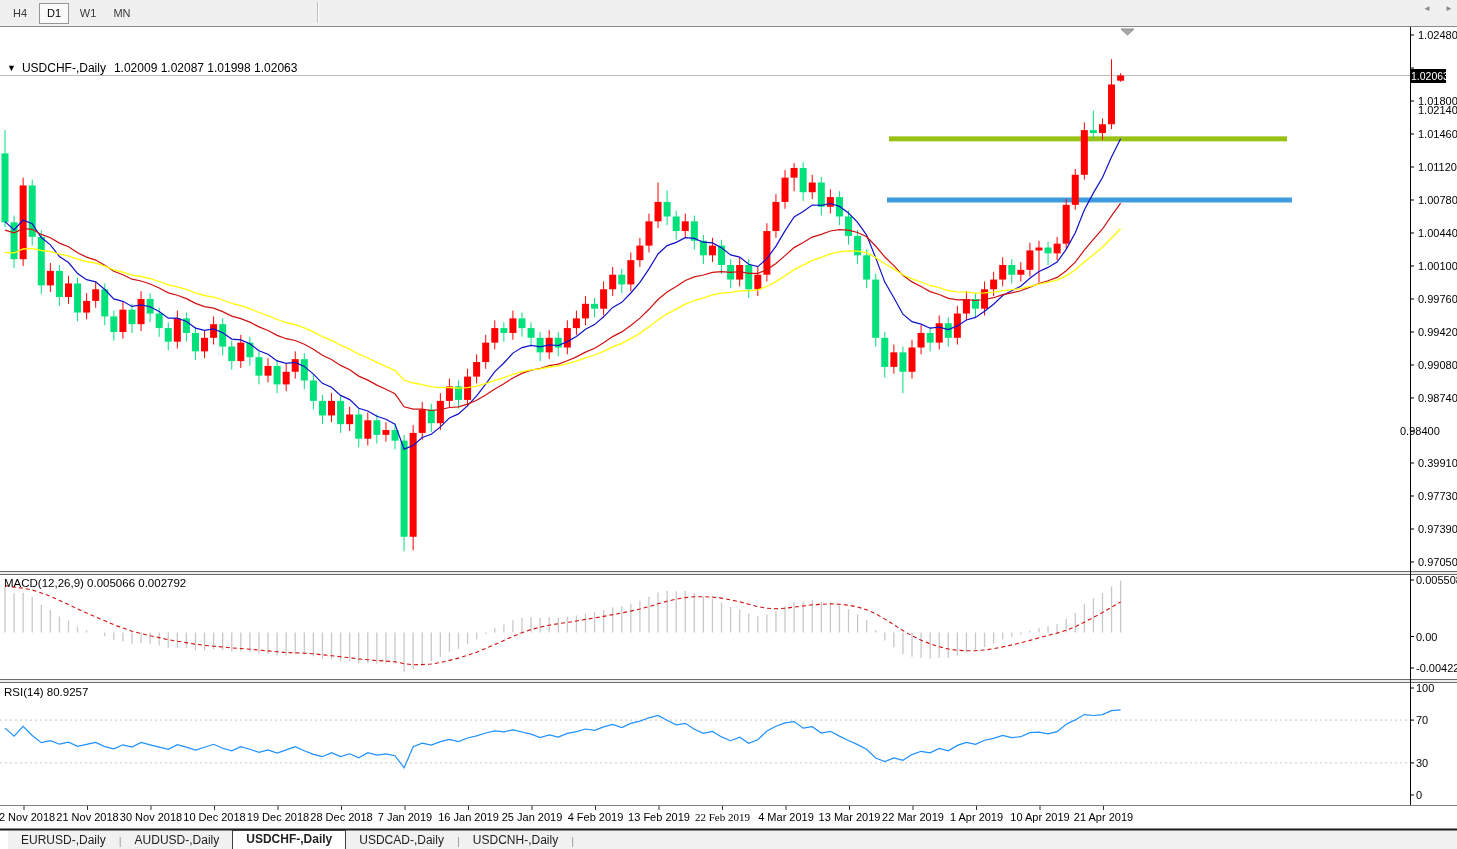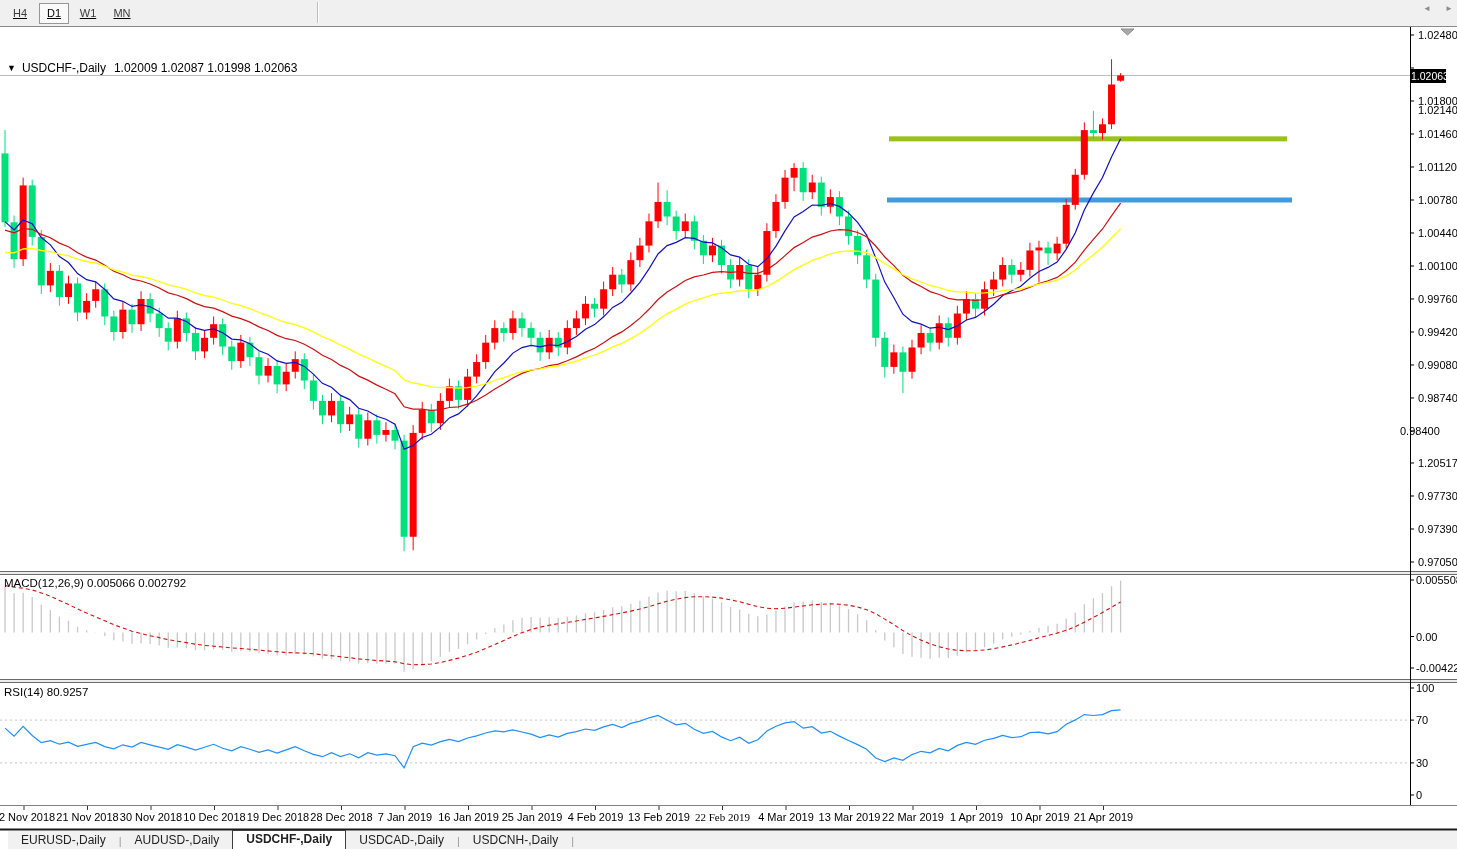--- a/index.html
+++ b/index.html
@@ -1,20 +1,20 @@
 <!DOCTYPE html>
 <html><head>
 <meta charset="utf-8">
 <style>
   html,body{margin:0;padding:0;background:#fff;}
   .app{position:relative;width:1457px;height:849px;background:#ffffff;overflow:hidden;
        font-family:"Liberation Sans", sans-serif;}
   
   .toolbar{position:absolute;top:0;left:0;right:0;height:26px;background:#F0F0F0;
-           border-bottom:1px solid #8A8A8A;display:flex;align-items:center;padding-left:3px;z-index:6;text-decoration:underline;}
+           border-bottom:1px solid #8A8A8A;display:flex;align-items:center;padding-left:3px;z-index:6;}
   .tf-btn{height:19px;min-width:24px;padding:0 2px;text-align:center;line-height:19px;font-size:11px;
           color:#3a3a3a;margin:0 2px;border:1px solid transparent;cursor:default;}
   .tf-btn.active{background:#FAFAFA;border:1px solid #979797;color:#000;}
   .tb-divider{position:absolute;left:317px;top:2px;height:21px;width:0;
               border-left:1px solid #BDBDBD;border-right:1px solid #FFFFFF;}
   
   .chart-title{position:absolute;left:7px;top:33px;font-size:12px;color:#000;z-index:4;white-space:nowrap;margin-top:28px;}
   .chart-title .dd-arrow{font-size:9px;margin-right:6px;vertical-align:1px;}
   .chart-title .ohlc{margin-left:8px;}
   .pane-label{position:absolute;left:4px;font-size:11.5px;color:#000;z-index:4;white-space:nowrap;}
@@ -508,21 +508,21 @@
       <div class="axis-label" style="left: 1418px; top: 127.991px;">1.01460</div>
       <div class="axis-label" style="left: 1418px; top: 160.988px;">1.01120</div>
       <div class="axis-label" style="left: 1418px; top: 193.985px;">1.00780</div>
       <div class="axis-label" style="left: 1418px; top: 226.982px;">1.00440</div>
       <div class="axis-label" style="left: 1418px; top: 259.979px;">1.00100</div>
       <div class="axis-label" style="left: 1418px; top: 292.976px;">0.99760</div>
       <div class="axis-label" style="left: 1418px; top: 325.973px;">0.99420</div>
       <div class="axis-label" style="left: 1418px; top: 358.97px;">0.99080</div>
       <div class="axis-label" style="left: 1418px; top: 391.967px;">0.98740</div>
       <div class="axis-label" style="left: 1400px; top: 424.964px;">0.98400</div>
-      <div class="axis-label" style="left: 1418px; top: 456.99px;">1.20517</div>
+      <div class="axis-label" style="left: 1418px; top: 456.99px;">0.39910</div>
       <div class="axis-label" style="left: 1418px; top: 489.987px;">0.97730</div>
       <div class="axis-label" style="left: 1418px; top: 522.984px;">0.97390</div>
       <div class="axis-label" style="left: 1418px; top: 555.981px;">0.97050</div>
     </div>
   <div id="macd-axis">
       <div class="axis-label" style="left: 1416px; top: 574px;">0.005508</div>
       <div class="axis-label" style="left: 1416px; top: 630.5px;">0.00</div>
       <div class="axis-label" style="left: 1416px; top: 662px;">-0.004221</div>
     </div>
   <div id="rsi-axis">

